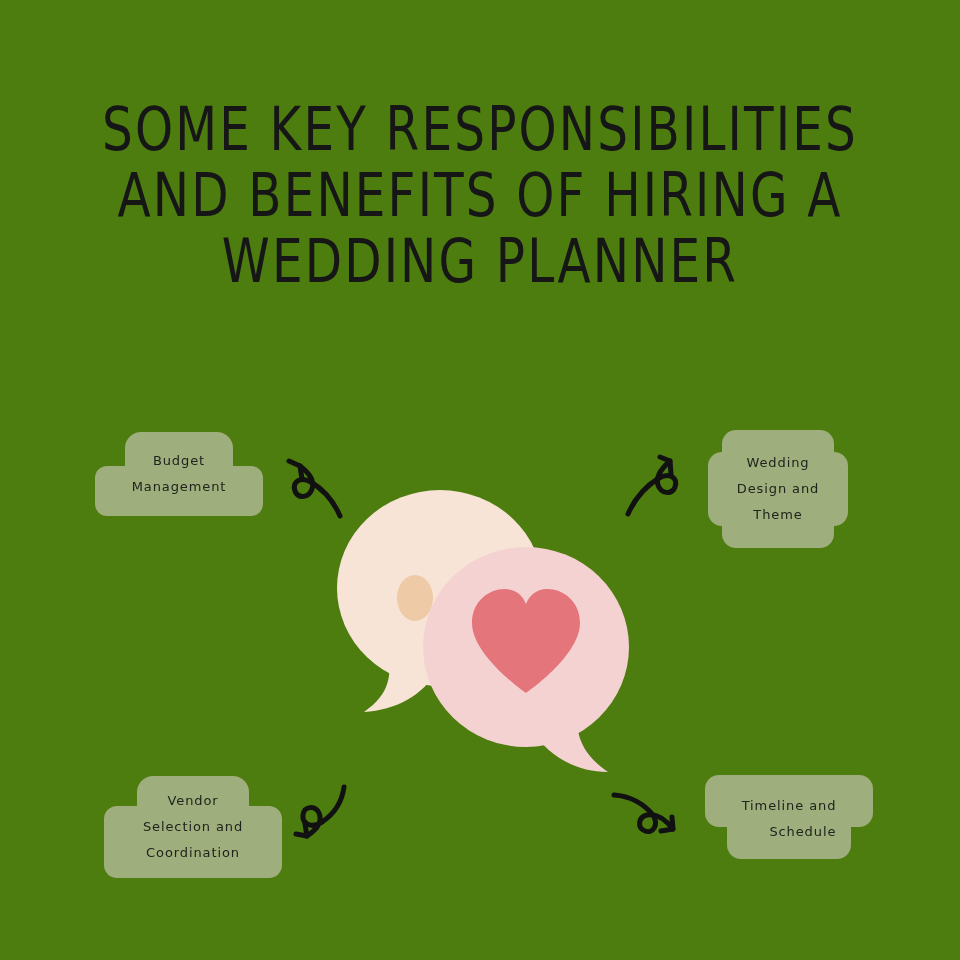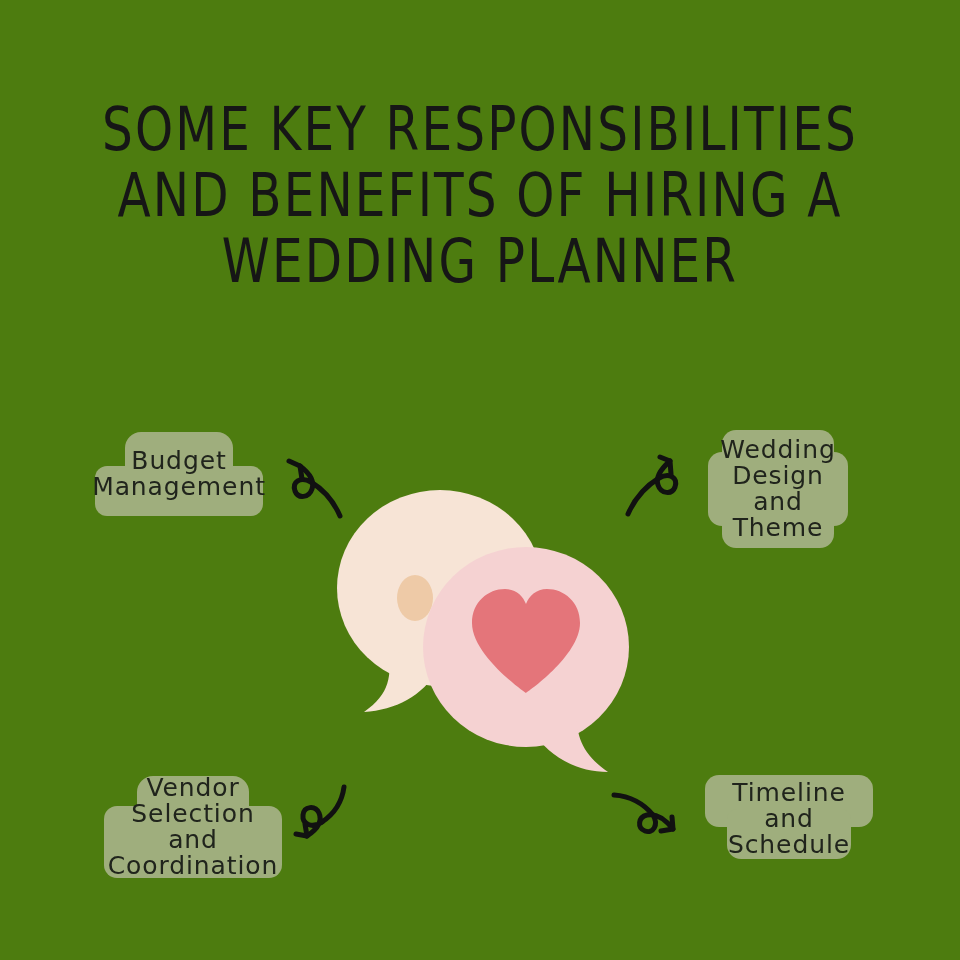--- a/index.html
+++ b/index.html
@@ -46,21 +46,21 @@
   .title-line.l1 { font-size: 50px; }
   .title-line.l2 { font-size: 50px; }
   .title-line.l3 { font-size: 50px; }
 
   
   .plaque {
     position: absolute;
     box-sizing: border-box;
     color: #20241c;
     font-family: "DejaVu Sans", sans-serif;
-    font-size: 25px;
+    font-size: 13px;
     line-height: 26px;
     letter-spacing: 0.9px;
     text-align: center;
     display: flex;
     align-items: center;
     justify-content: center;
   }
   .plaque .plaque-text {
     position: relative;
     z-index: 3;
@@ -121,20 +121,21 @@
     left: 0;    top: 30px; width: 178px; height: 72px;
     border-radius: 13px;
   }
 
   
   #plaque-timeline {
     left: 705px;
     top: 775px;
     width: 168px;
     height: 88px;
+    text-align: right;
   }
   #plaque-timeline .shape-a { 
     left: 0;   top: 0;   width: 168px; height: 52px;
     border-radius: 14px;
   }
   #plaque-timeline .shape-b { 
     left: 22px; top: 34px; width: 124px; height: 50px;
     border-radius: 10px 10px 14px 14px;
   }
 

